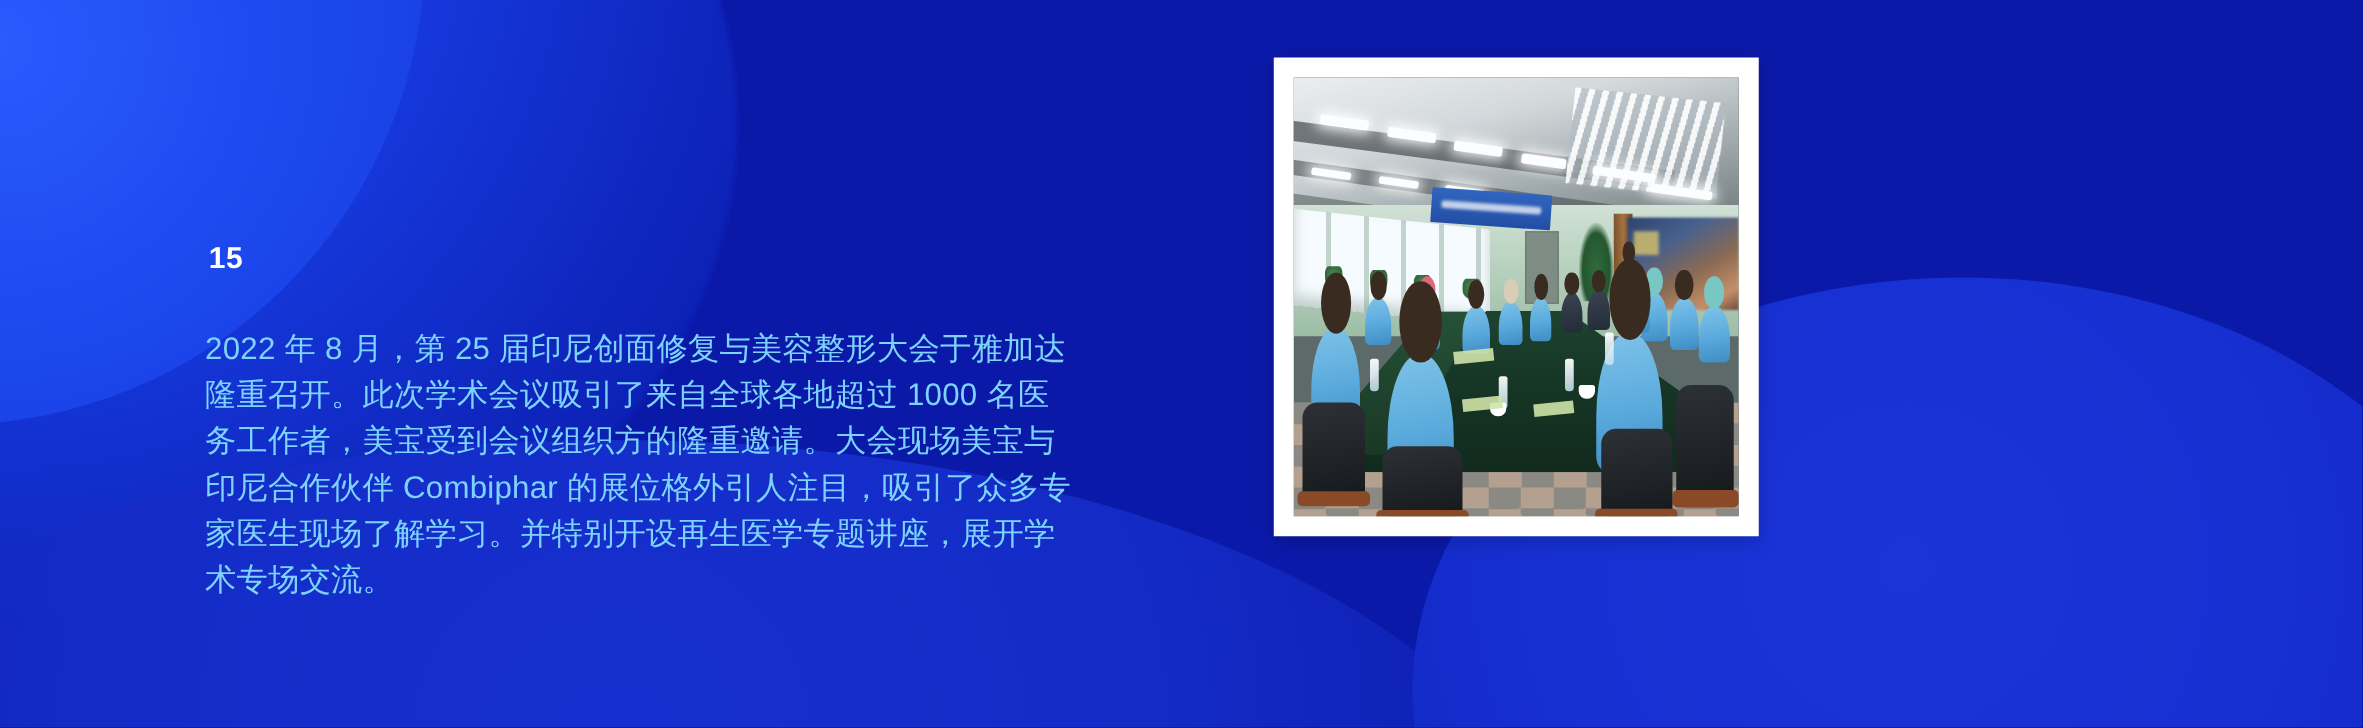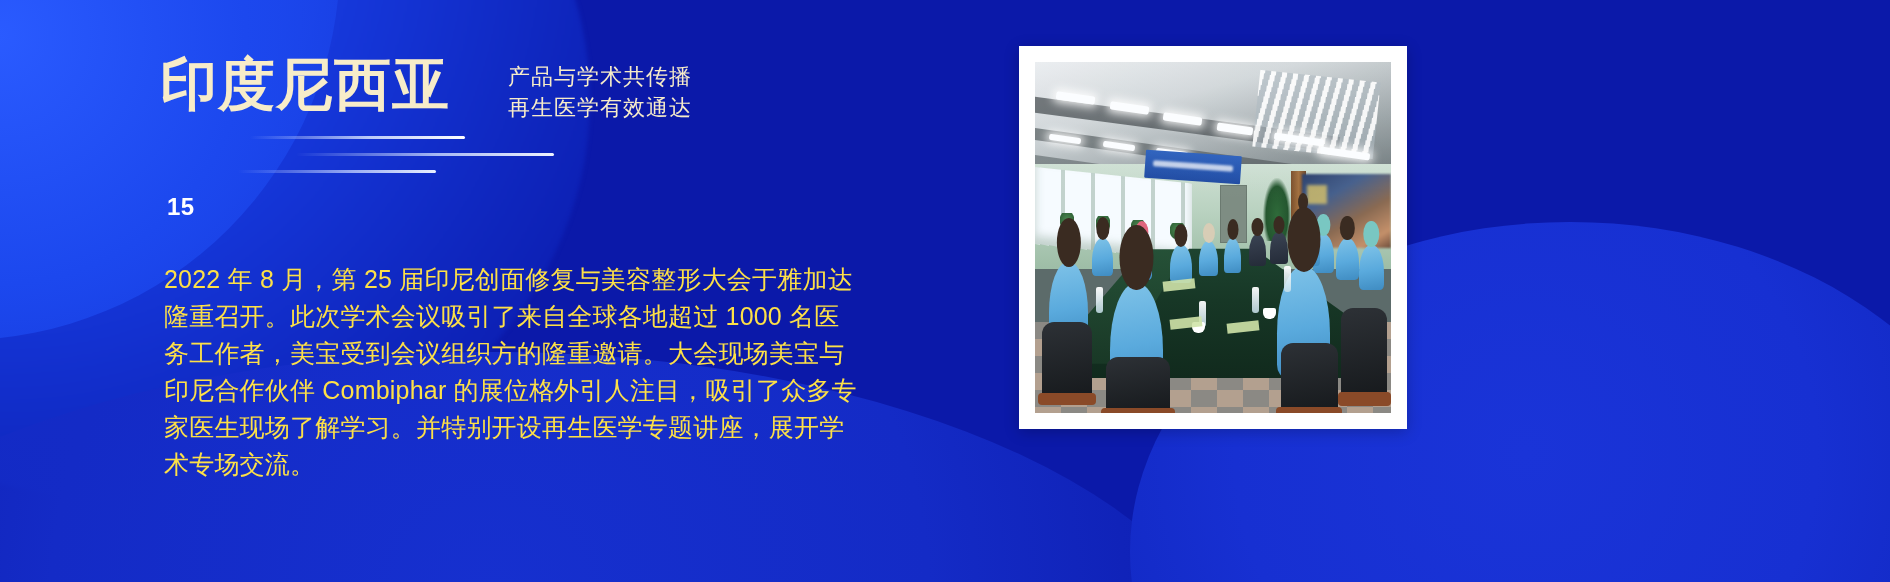--- a/index.html
+++ b/index.html
@@ -138,21 +138,21 @@
     color: #ffffff;
     letter-spacing: 0.5px;
   }
   .body-text {
     position: absolute;
     left: 164px;
     top: 236px;
     width: 700px;
     font-size: 25px;
     line-height: 1.48;
-    color: #fde047;
+    color: #7dd3fc;
     letter-spacing: 0.2px;
   }
 
   
   .photo-frame {
     position: absolute;
     left: 1019px;
     top: 46px;
     width: 388px;
     height: 383px;
@@ -305,32 +305,20 @@
 <body>
 
 <div class="slide">
 
   <div class="bg-base"></div>
   <div class="blob-topleft"></div>
   <div class="blob-topleft-2"></div>
   <div class="blob-bottom-wave"></div>
   <div class="blob-bottomright"></div>
 
-  <div class="title-area">
-    <h1 class="main-title">印度尼西亚</h1>
-    <div class="title-sub">
-      <div>产品与学术共传播</div>
-      <div>再生医学有效通达</div>
-    </div>
-    <div class="accent-lines">
-      <div class="ln ln1"></div>
-      <div class="ln ln2"></div>
-      <div class="ln ln3"></div>
-    </div>
-  </div>
 
   <div class="item-number">15</div>
   <p class="body-text">2022 年 8 月，第 25 届印尼创面修复与美容整形大会于雅加达隆重召开。此次学术会议吸引了来自全球各地超过 1000 名医务工作者，美宝受到会议组织方的隆重邀请。大会现场美宝与印尼合作伙伴 Combiphar 的展位格外引人注目，吸引了众多专家医生现场了解学习。并特别开设再生医学专题讲座，展开学术专场交流。</p>
 
   <div class="photo-frame">
     <div class="photo">
 
       <div class="ph-ceiling"></div>
       <div class="ph-ceil-beam b1"></div>
       <div class="ph-ceil-beam b2"></div>

